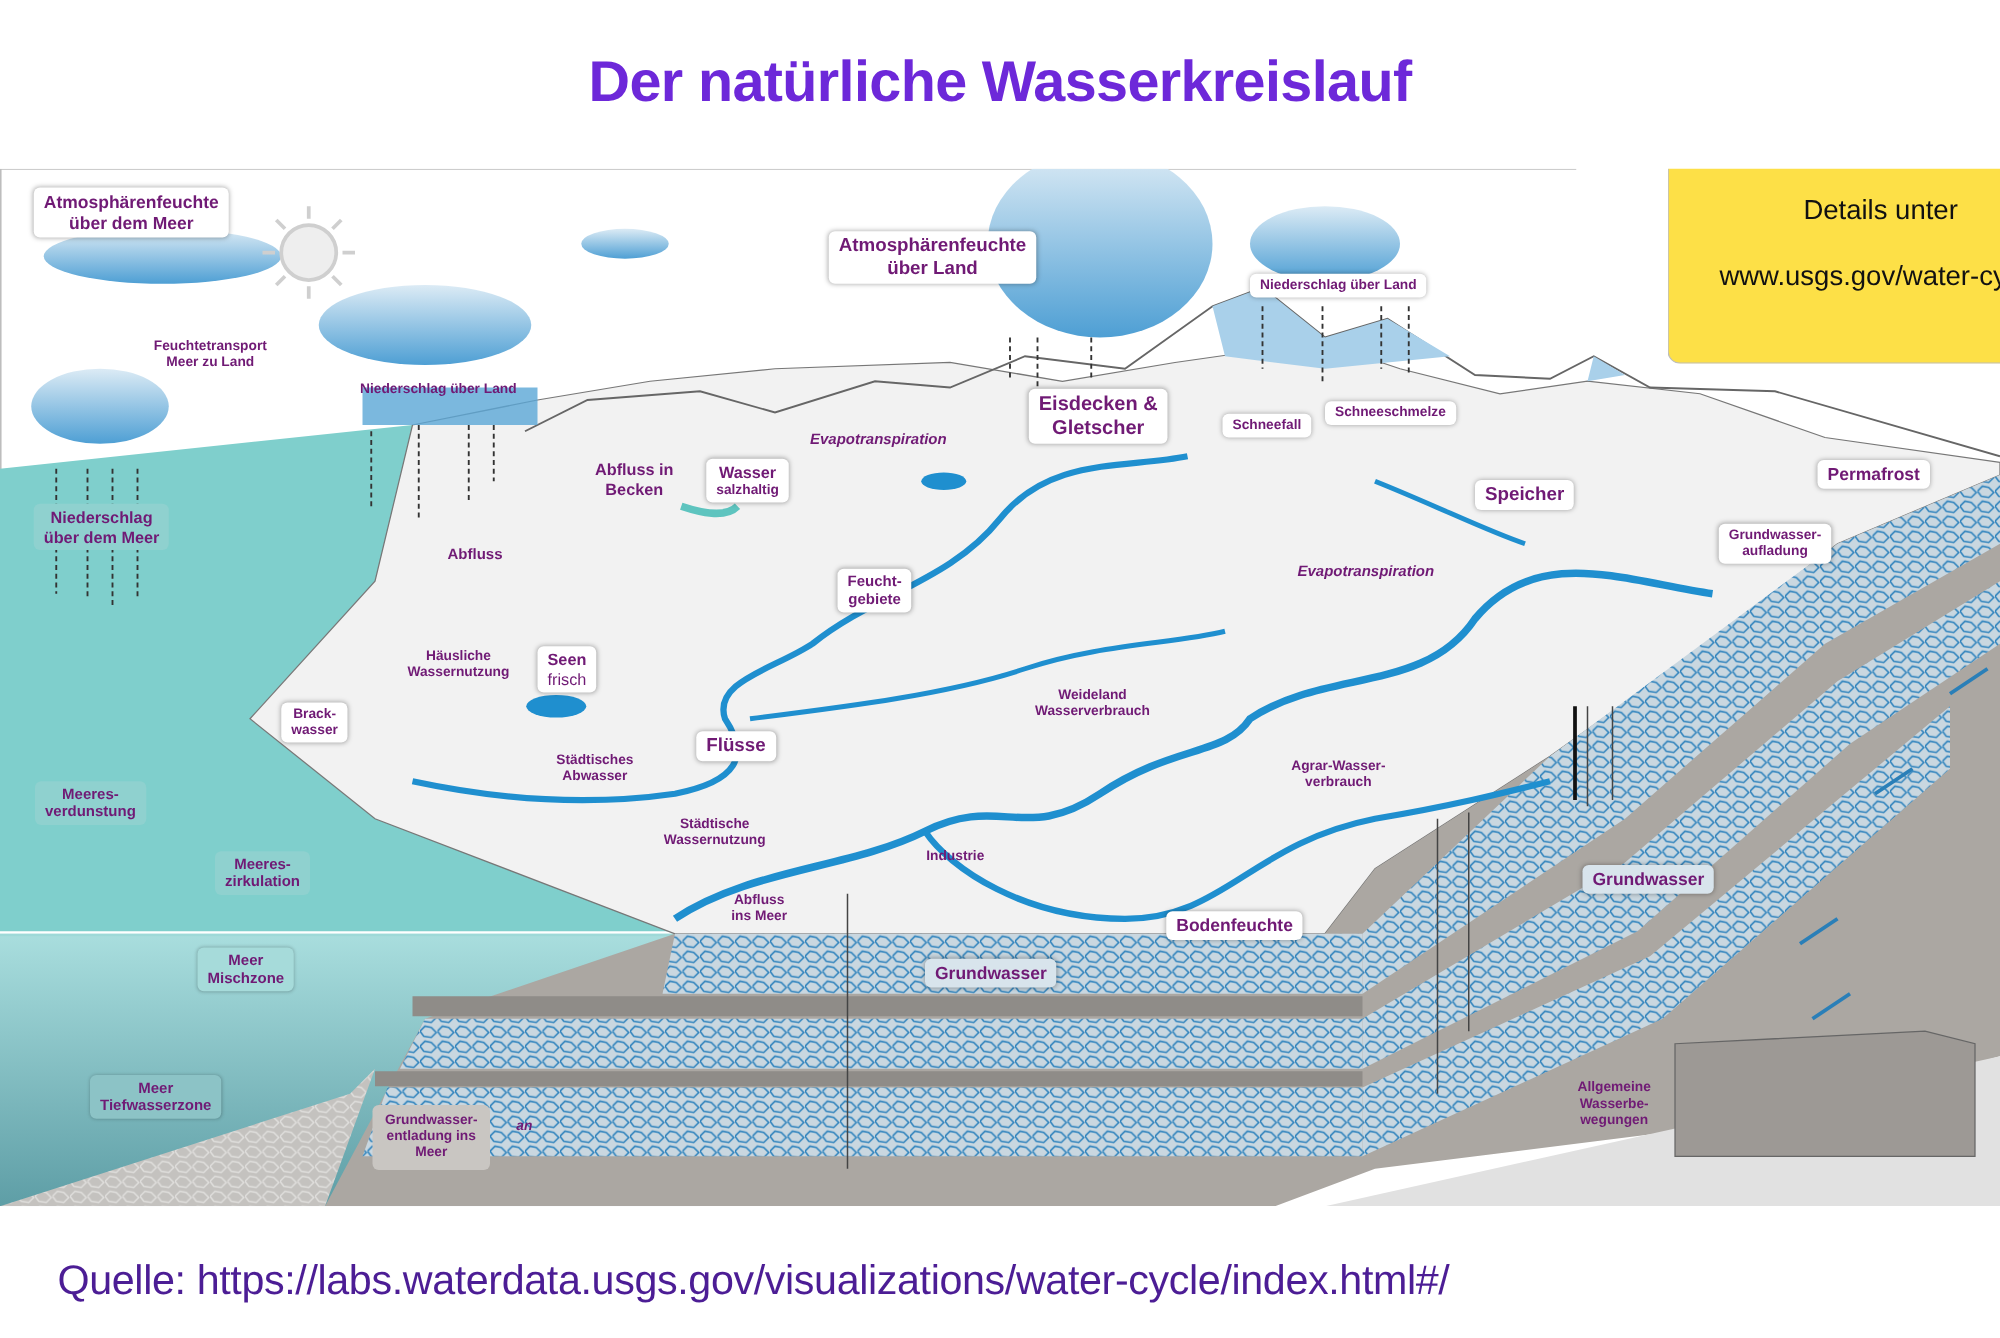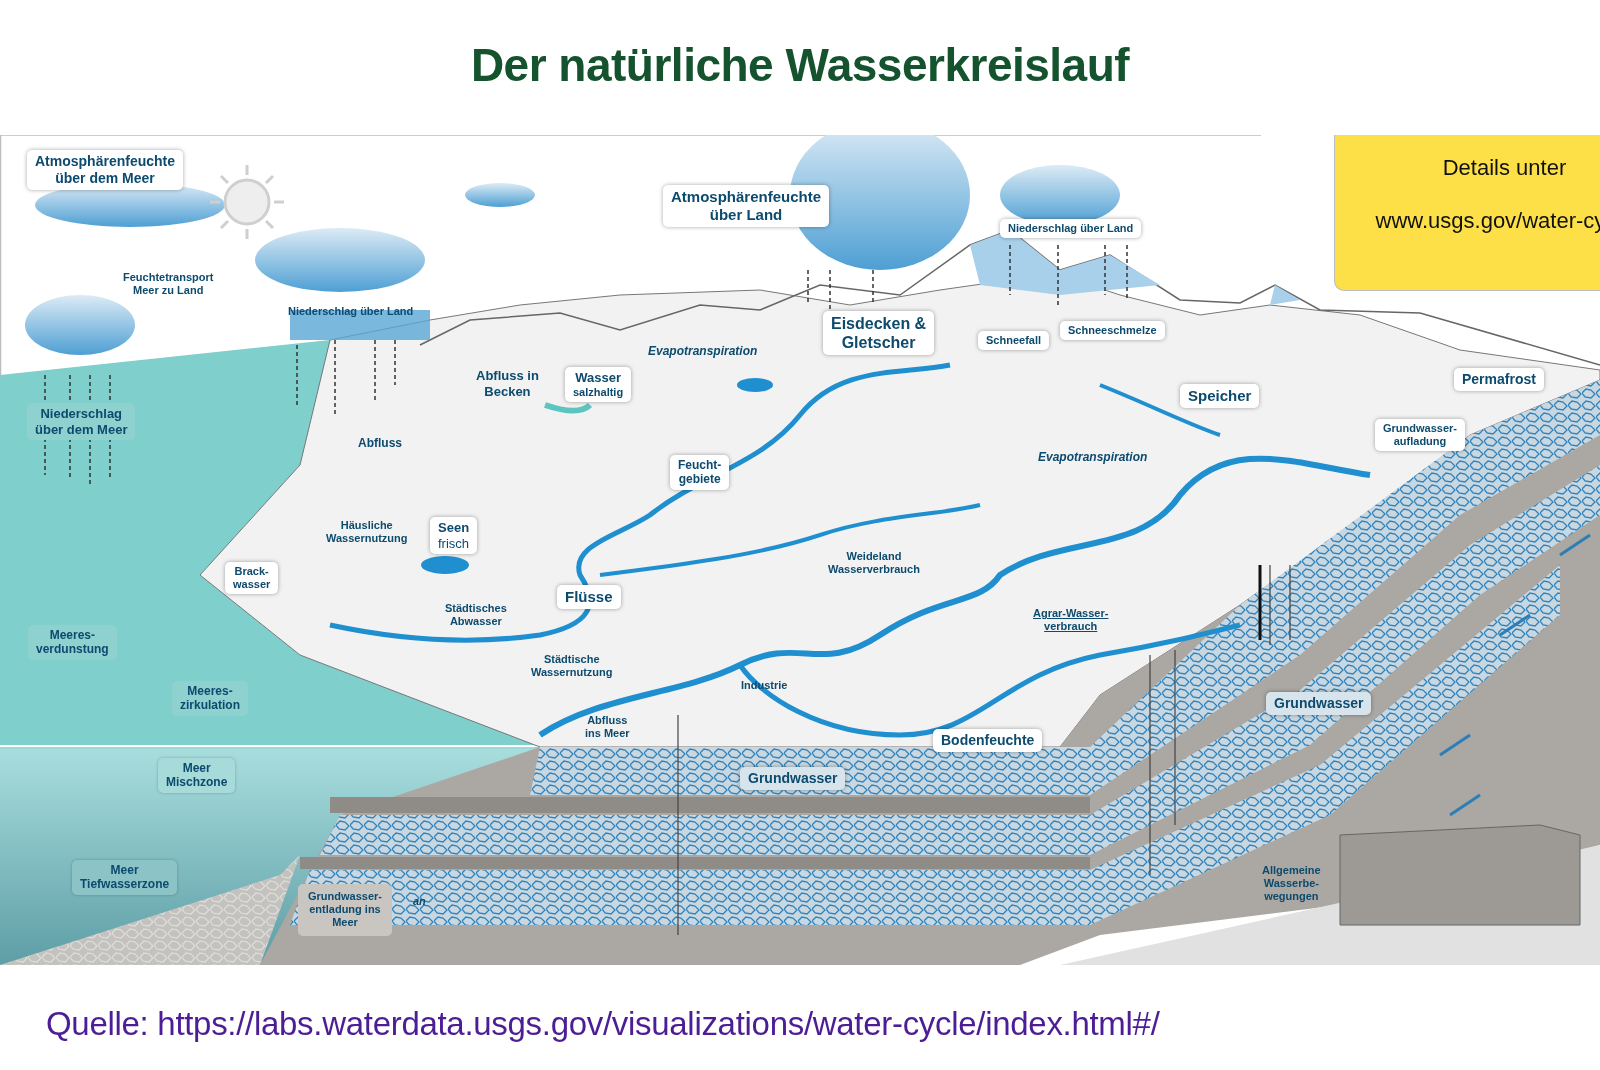--- a/index.html
+++ b/index.html
@@ -1,20 +1,20 @@
 <!DOCTYPE html>
 <html><head>
 <meta charset="utf-8">
 <style>
   html, body { margin:0; padding:0; background:#ffffff; }
   body { width:1600px; height:1070px; position:relative; overflow:hidden; font-family:"Liberation Sans", sans-serif; }
-  .title { position:absolute; left:0; width:1600px; top:38px; text-align:center; font-weight:bold; font-size:46px; color:#14532d; letter-spacing:-0.5px; }
+  .title { position:absolute; left:0; width:1600px; top:38px; text-align:center; font-weight:bold; font-size:46px; color:#6d28d9; letter-spacing:-0.5px; }
   .diagram { position:absolute; left:0; top:135px; width:1600px; height:830px; overflow:hidden; }
   .diagram svg { position:absolute; left:0; top:0; }
-  .lbl { position:absolute; background:#ffffff; border-radius:5px; box-shadow:0 0 4px rgba(0,0,0,0.35); text-align:center; font-weight:bold; color:#0c4a6e; line-height:1.2; padding:3px 8px; white-space:nowrap; }
+  .lbl { position:absolute; background:#ffffff; border-radius:5px; box-shadow:0 0 4px rgba(0,0,0,0.35); text-align:center; font-weight:bold; color:#701a75; line-height:1.2; padding:3px 8px; white-space:nowrap; }
   .lbl.plain { background:transparent; box-shadow:none; }
   .lbl.sea { background:#8fd1cf; box-shadow:none;text-align:center; }
   .lbl.sea2 { background:#a6dbda; box-shadow:0 0 3px rgba(0,0,0,0.25); }
   .lbl.gray { background:#c9c6c2; box-shadow:none; }
   .lbl.italic { background:transparent; box-shadow:none; font-style:italic; }
   .s11 { font-size:11px; } .s12 { font-size:12px; } .s13 { font-size:13px; } .s14 { font-size:14px; } .s15 { font-size:15px; } .s16 { font-size:16px; }
   .normal { font-weight:normal; }
   .details { position:absolute; left:1334px; top:135px; width:339px; height:155px; border:1.5px solid #bdbdbd; border-top:none; border-right:none; border-radius:0 0 0 10px; background:#fde047; text-align:center; }
   .details .d1 { position:absolute; top:20px; width:100%; font-size:22px; color:#111; }
   .details .d2 { position:absolute; top:73px; width:100%; font-size:22px; color:#111; }
@@ -204,21 +204,21 @@
   </div>
   <div class="lbl s15" style="left:557px;top:450px;">Flüsse</div>
   <div class="lbl plain s11" style="left:437px;top:464px;">
     <div>Städtisches</div>
     <div>Abwasser</div>
   </div>
   <div class="lbl plain s11" style="left:820px;top:412px;">
     <div>Weideland</div>
     <div>Wasserverbrauch</div>
   </div>
-  <div class="lbl plain s11" style="left:1025px;top:469px;text-decoration:underline;">
+  <div class="lbl plain s11" style="left:1025px;top:469px;">
     <div>Agrar-Wasser-</div>
     <div>verbrauch</div>
   </div>
   <div class="lbl plain s11" style="left:523px;top:515px;">
     <div>Städtische</div>
     <div>Wassernutzung</div>
   </div>
   <div class="lbl plain s11" style="left:733px;top:541px;">Industrie</div>
   <div class="lbl sea s12" style="left:172px;top:546px;">
     <div>Meeres-</div>

